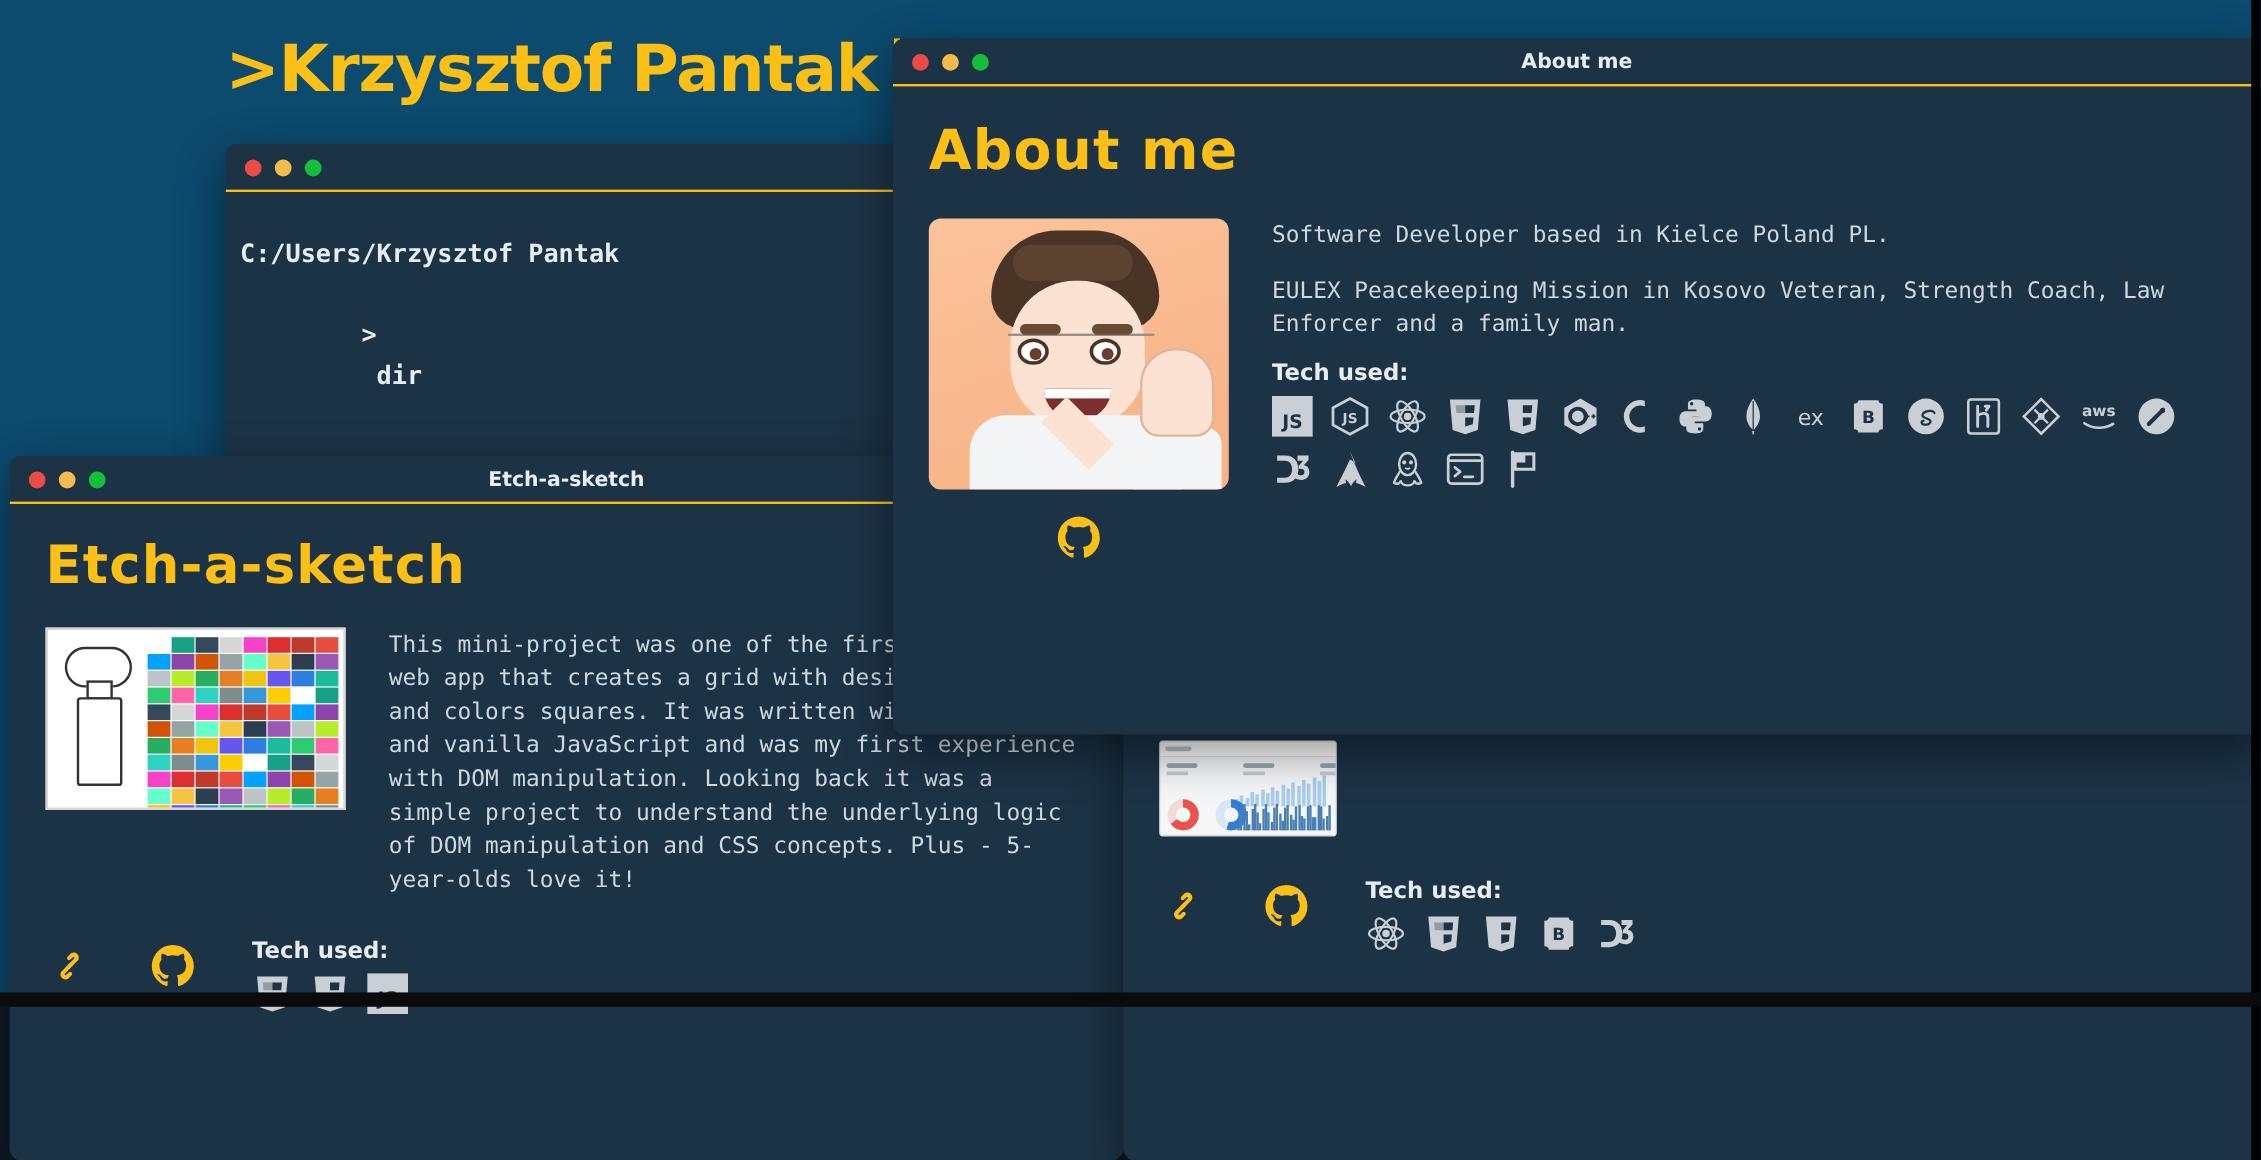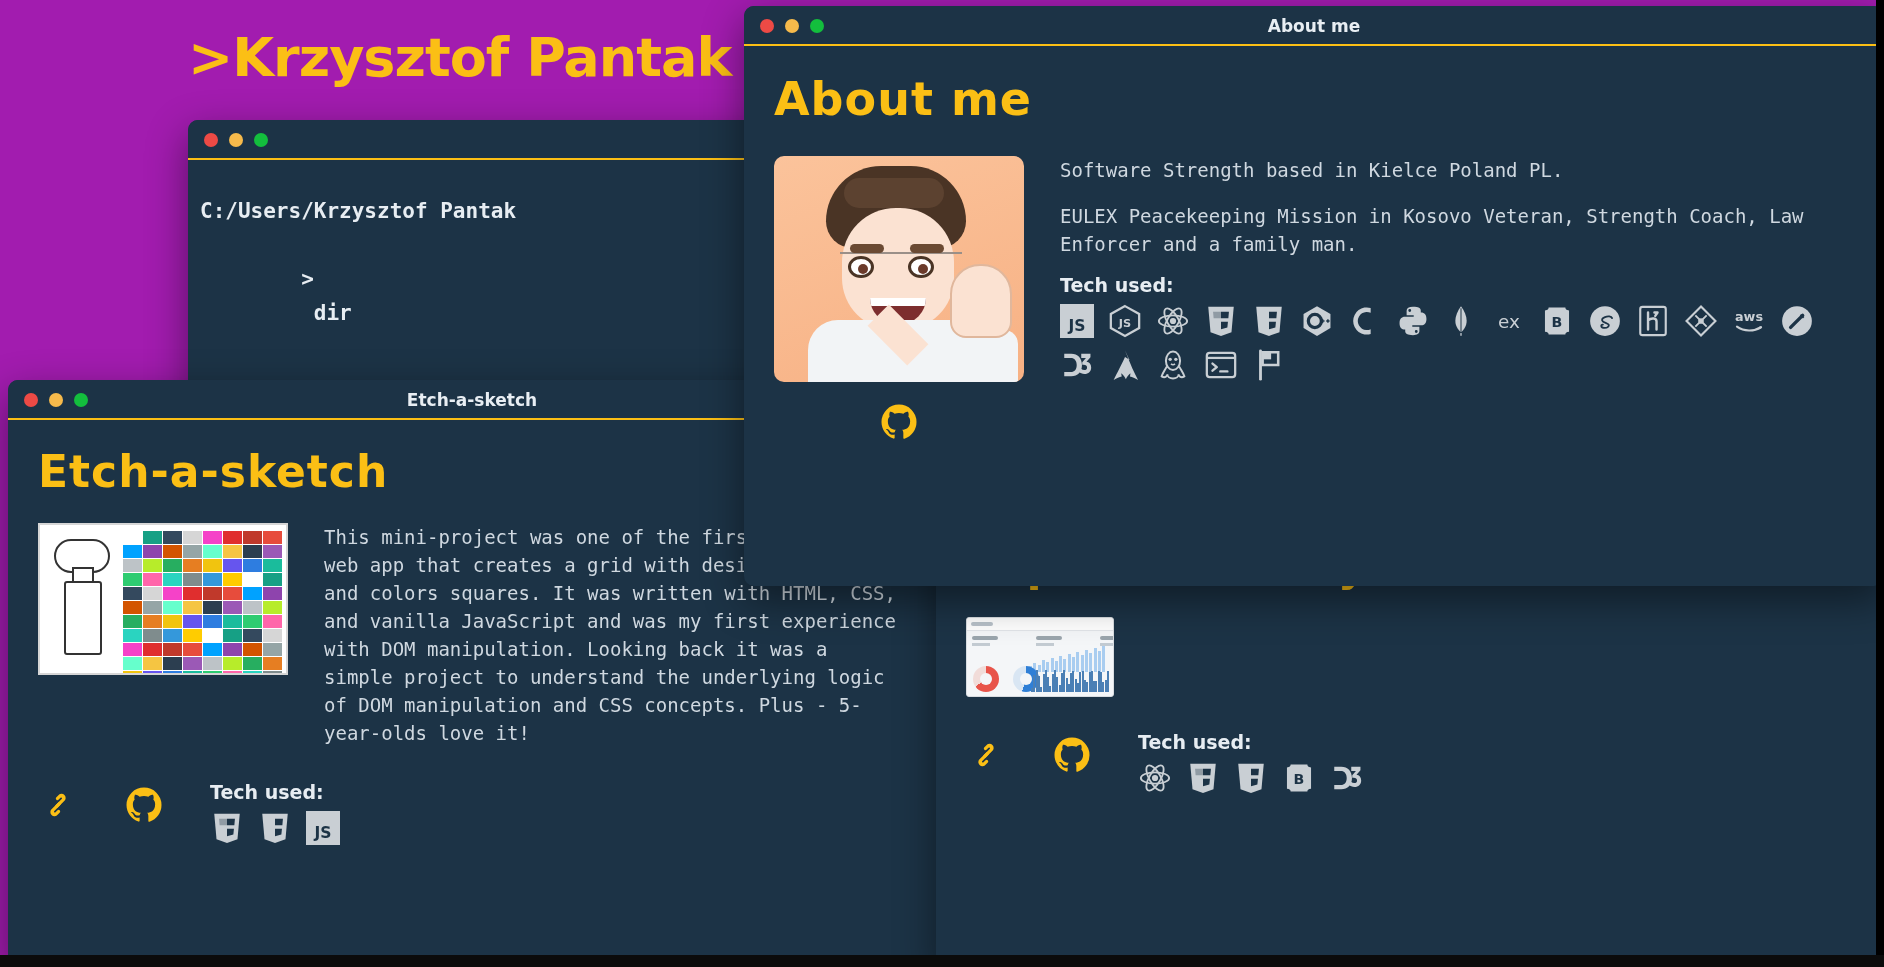--- a/index.html
+++ b/index.html
@@ -2,21 +2,21 @@
 <html><head>
 <meta charset="utf-8">
 <style>
   * { margin:0; padding:0; box-sizing:border-box; }
   html,body { width:1884px; height:967px; overflow:hidden; }
   body {
     background:#0e1b26;
     font-family:"DejaVu Sans Mono", monospace;
     position:relative;
   }
-  .stage { position:absolute; left:0; top:0; width:1884px; height:967px; background:#a21caf; }
+  .stage { position:absolute; left:0; top:0; width:1884px; height:839px; background:#0c4a6e; }
   .void-right { position:absolute; right:0; top:0; width:8px; height:967px; background:#000; }
   .void-bottom { position:absolute; left:0; bottom:0; width:1884px; height:12px; background:#0b0b0b; }
 
   
   .name-heading {
     position:absolute; left:188px; top:26px;
     font-family:"DejaVu Sans", sans-serif;
     font-weight:700; font-size:54px; letter-spacing:-1px;
     color:#FBBF15; white-space:nowrap;
   }
@@ -59,21 +59,21 @@
   .tech-label { color:#e7edf2; font-weight:700; font-size:19px;
                 font-family:"DejaVu Sans", sans-serif; margin:16px 0 8px; }
   .tech-grid { display:flex; flex-wrap:wrap; gap:10px 14px; max-width:780px; }
   .ticon { width:34px; height:34px; display:flex; align-items:center; justify-content:center; }
   .ticon svg { width:100%; height:100%; display:block; }
   .links-row { display:flex; gap:46px; align-items:center; margin-top:18px; }
   .linkicon { width:40px; height:40px; }
   .linkicon svg { width:100%; height:100%; fill:#FBBF15; }
 
   
-  #about-window { left:744px; top:6px; width:1140px; height:580px; }
+  #about-window { left:744px; top:32px; width:1140px; height:580px; }
   #about-window .pwin-title { font-size:46px; margin-bottom:30px; }
   .avatar {
     width:250px; height:226px; border-radius:10px;
     background:linear-gradient(160deg,#FBC39B 0%,#F7B184 100%);
     position:relative; overflow:hidden;
   }
   .av-hair { position:absolute; left:52px; top:10px; width:140px; height:82px;
              background:#4A3425; border-radius:70px 70px 34px 34px; }
   .av-hair:after{ content:""; position:absolute; left:18px; top:12px; width:100px;
              height:30px; background:#5C4230; border-radius:50px; }
@@ -500,21 +500,21 @@
           <div class="links-row" style="justify-content:center;margin-top:20px">
             <span class="linkicon">
               <svg viewBox="0 0 24 24">
                   <path d="M12 1.5A10.5 10.5 0 0 0 1.5 12c0 4.64 3 8.57 7.18 9.96.52.1.71-.23.71-.5v-1.9c-2.92.63-3.54-1.25-3.54-1.25-.48-1.2-1.17-1.53-1.17-1.53-.95-.65.07-.64.07-.64 1.06.08 1.62 1.08 1.62 1.08.94 1.6 2.46 1.14 3.06.87.1-.68.37-1.14.67-1.4-2.33-.26-4.78-1.16-4.78-5.17 0-1.14.41-2.07 1.08-2.8-.11-.27-.47-1.34.1-2.79 0 0 .88-.28 2.88 1.07a9.9 9.9 0 0 1 5.24 0c2-1.35 2.88-1.07 2.88-1.07.57 1.45.21 2.52.1 2.79.67.73 1.08 1.66 1.08 2.8 0 4.02-2.45 4.9-4.79 5.16.38.33.71.97.71 1.96v2.9c0 .28.19.61.72.5A10.51 10.51 0 0 0 22.5 12 10.5 10.5 0 0 0 12 1.5z"></path>
                 </svg>
             </span>
           </div>
         </div>
         <div style="flex:1">
           <div class="desc">
-            <p>Software Strength based in Kielce Poland PL.</p>
+            <p>Software Developer based in Kielce Poland PL.</p>
             <p>EULEX Peacekeeping Mission in Kosovo Veteran, Strength Coach, Law Enforcer and a family man.</p>
           </div>
           <div class="tech-label">Tech used:</div>
           <div class="tech-grid" id="about-tech">
               <span class="ticon">
                 <svg viewBox="0 0 24 24">
                   <rect width="24" height="24" fill="#c9cfd4"></rect>
                   <text x="12" y="19" font-family="DejaVu Sans, sans-serif" font-size="11" font-weight="700" fill="#1c3346" text-anchor="middle">JS</text>
                 </svg>
               </span>

